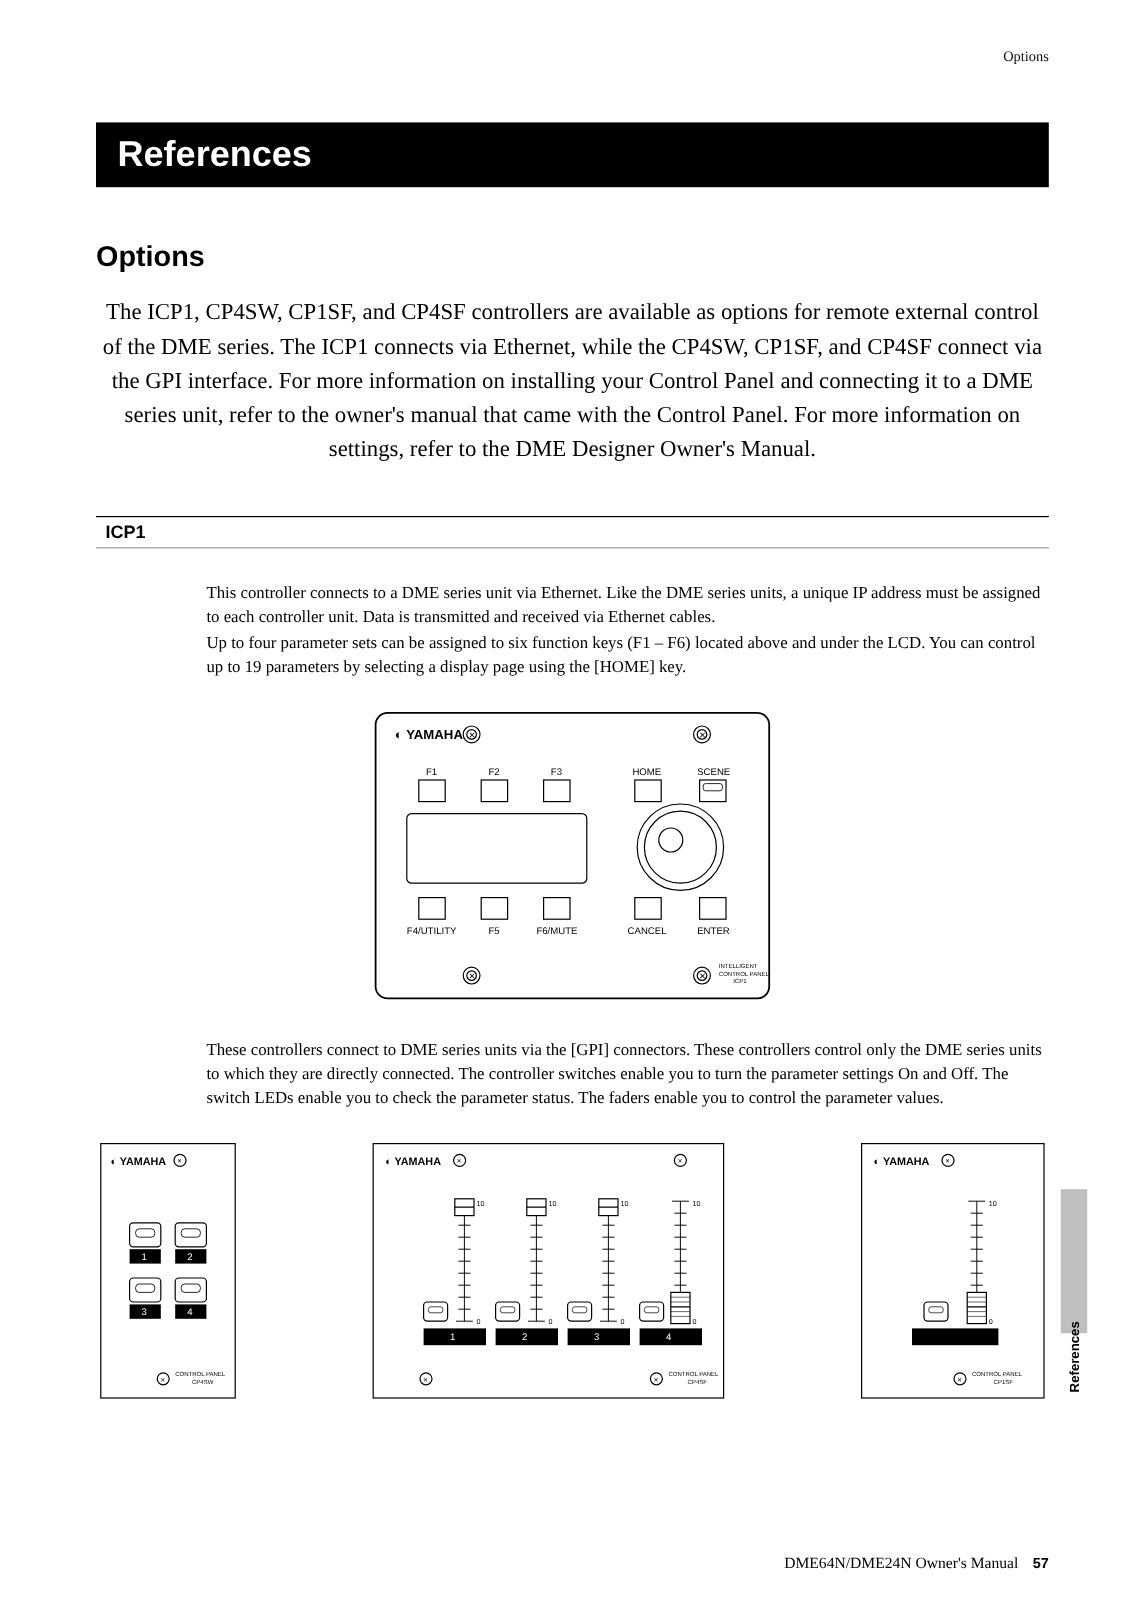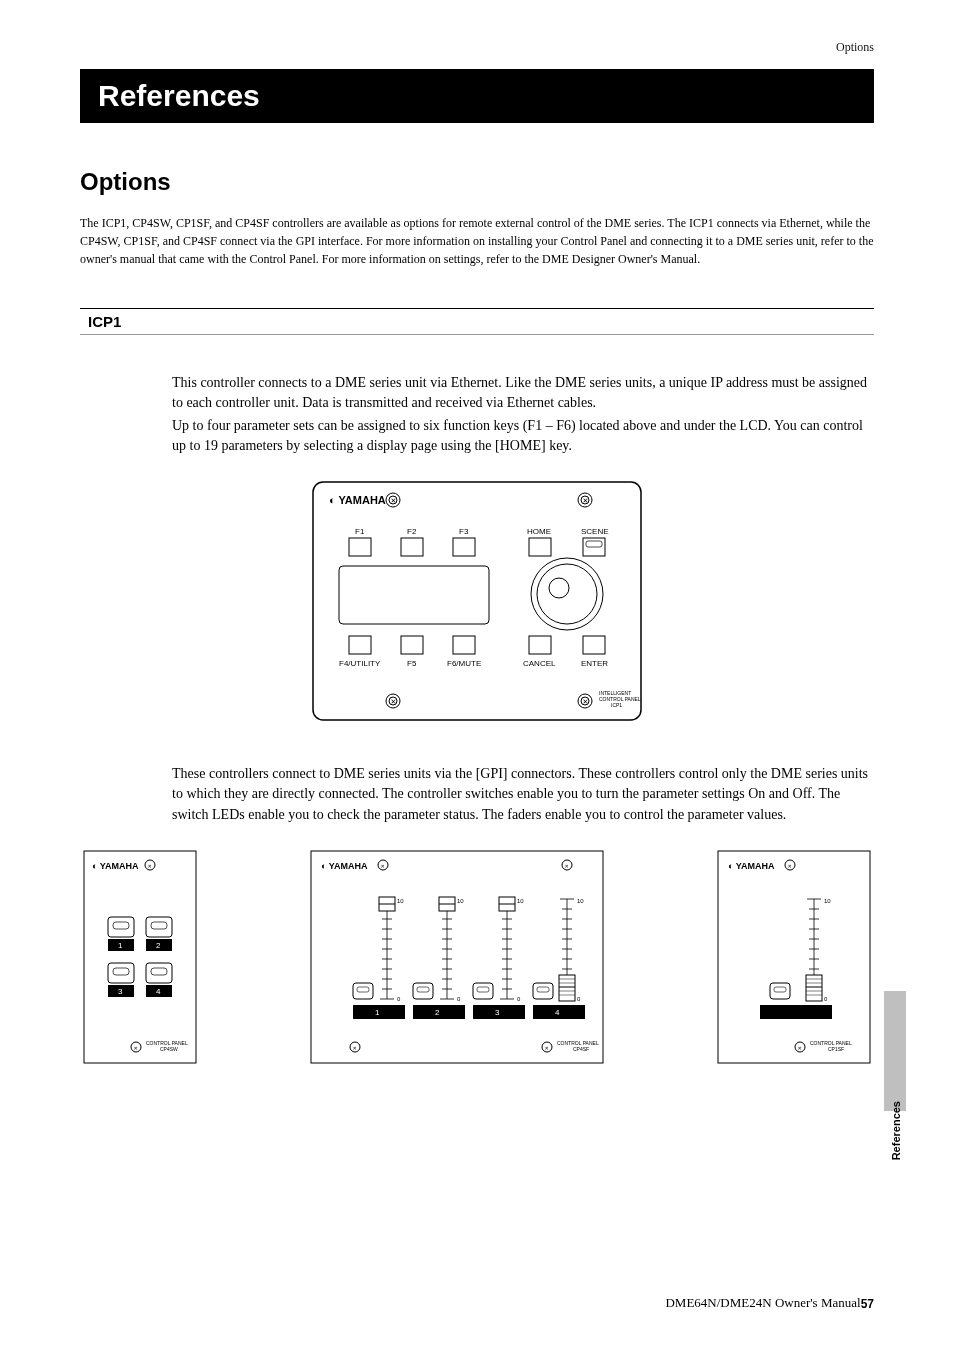--- a/index.html
+++ b/index.html
@@ -5,21 +5,21 @@
   * { margin: 0; padding: 0; box-sizing: border-box; }
   body {
     width: 954px;
     height: 1351px;
     background: #fff;
     font-family: Georgia, 'Times New Roman', serif;
     position: relative;
     color: #000;
   }
   .page {
-    padding: 19px 80px 60px 80px;
+    padding: 52px 80px 60px 80px;
     position: relative;
     height: 100%;
   }
   .header-right {
     position: absolute;
     top: 40px;
     right: 80px;
     font-size: 12px;
     color: #111;
   }
@@ -33,35 +33,36 @@
     font-size: 30px;
   }
   .section-title {
     font-family: Arial, Helvetica, sans-serif;
     font-weight: bold;
     font-size: 24px;
     margin-top: 45px;
     margin-bottom: 18px;
   }
   .body-text {
-    font-size: 12px;
+    font-size: 19px;
     line-height: 1.5;
+    text-align: center;
   }
   .subsection-bar {
     border-top: 1px solid #000;
     border-bottom: 1px solid #999;
     padding: 4px 8px;
     font-family: Arial, Helvetica, sans-serif;
     font-weight: bold;
     font-size: 15px;
     margin-top: 40px;
   }
   .sub-body {
     margin-left: 92px;
-    margin-top: 38px;
+    margin-top: 28px;
     font-size: 14px;
     line-height: 1.45;
   }
   .sub-body p { margin-bottom: 2px; }
   .figure-wrap {
     display: flex;
     justify-content: center;
     margin-top: 20px;
   }
   svg { display: block; }
@@ -88,21 +89,22 @@
     font-family: Arial, Helvetica, sans-serif;
     font-weight: bold;
     font-size: 11px;
   }
   .footer {
     position: absolute;
     bottom: 40px;
     right: 80px;
     font-size: 13px;
     display: flex;
-    align-items: flex-end;
+    align-items: center;
+    gap: 12px;
   }
   .footer .pn {
     font-family: Arial, Helvetica, sans-serif;
     font-weight: bold;
     font-size: 12px;
   }
 </style>
 </head>
 <body>
 

